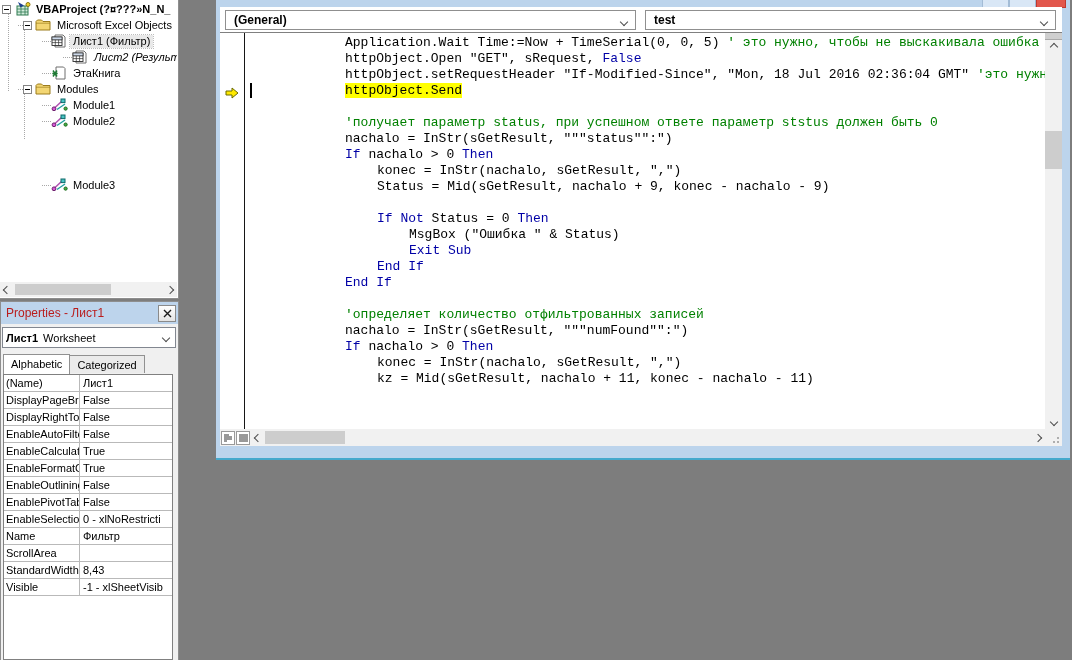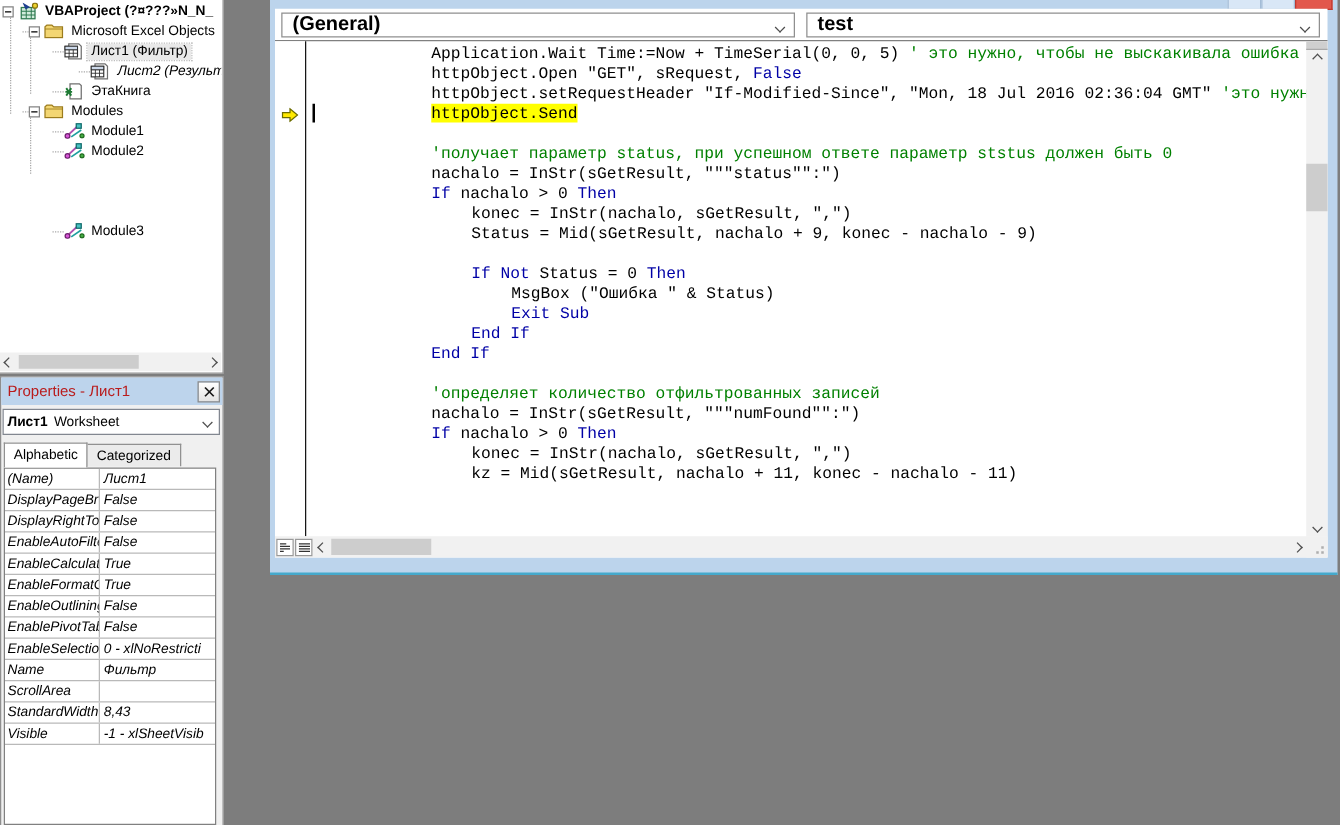--- a/index.html
+++ b/index.html
@@ -44,34 +44,34 @@
     border:1px solid #8e8e8e;border-bottom:none;box-sizing:border-box;
   }
   #props-title{height:22px;background:#bdd4ec;display:flex;align-items:center;font-size:12px;padding-left:5px;color:#b91c1c;}
   #props-close{margin-left:auto;margin-right:2px;width:18px;height:17px;box-sizing:border-box;border:1px solid #8a8a8a;background:linear-gradient(#fefefe,#e3e3e3);display:flex;align-items:center;justify-content:center;}
   #props-combo{margin:3px 2px 0 1px;height:19px;border:1px solid #828790;background:#fff;display:flex;align-items:center;font-size:11px;padding-left:3px;position:relative;}
   #props-combo .obj{font-weight:bold;margin-right:5px;}
   #props-combo .chev{position:absolute;right:6px;top:7px;}
   #props-tabs{display:flex;margin:5px 0 0 2px;height:20px;align-items:flex-end;position:relative;z-index:2;}
   .ptab{font-size:11px;padding:3px 7px 2px 7px;border:1px solid #919191;border-bottom:none;background:#ebebeb;margin-right:-1px;color:#000;}
   .ptab.active{background:#fff;padding-bottom:4px;position:relative;top:1px;}
-  #props-grid{position:absolute;left:2px;right:5px;top:72px;bottom:0;background:#fff;border:1px solid #808080;font-size:11px;overflow:hidden;font-style:italic;}
+  #props-grid{position:absolute;left:2px;right:5px;top:72px;bottom:0;background:#fff;border:1px solid #808080;font-size:11px;overflow:hidden;}
   .prow{height:16px;box-sizing:content-box;display:flex;border-bottom:1px solid #b9b9b9;align-items:center;}
   .pname{width:73px;flex:none;border-right:1px solid #b9b9b9;padding-left:2px;height:16px;line-height:16px;overflow:hidden;white-space:nowrap;}
   .pval{flex:1;padding-left:3px;height:16px;line-height:16px;overflow:hidden;white-space:nowrap;}
 
   
   #code-window{position:absolute;left:216px;top:0;width:854px;height:460px;background:#bcd4ec;}
   #code-window::after{content:"";position:absolute;left:0;right:0;bottom:0;height:2px;background:#45a9cc;}
   .win-btn{position:absolute;top:0;height:7px;}
   #btn-min{left:766px;width:25px;background:#d9e7f6;border:1px solid #a3bcd6;border-top:none;}
   #btn-max{left:793px;width:25px;background:#d9e7f6;border:1px solid #a3bcd6;border-top:none;}
   #btn-close{left:820px;width:28px;background:#e2574c;border:1px solid #c0392f;border-top:none;}
   #code-inner{position:absolute;left:4px;right:8px;top:7px;bottom:14px;background:#fff;}
-  .combo{position:absolute;top:3px;height:20px;box-sizing:border-box;border:1px solid #8f8f8f;background:#fff;display:flex;align-items:center;font-size:16px;font-weight:bold;padding-left:8px;color:#000;}
+  .combo{position:absolute;top:3px;height:20px;box-sizing:border-box;border:1px solid #8f8f8f;background:#fff;display:flex;align-items:center;font-size:12px;font-weight:bold;padding-left:8px;color:#000;}
   #combo-object{left:5px;width:411px;}
   #combo-proc{left:425px;width:411px;}
   .combo .chev{position:absolute;right:8px;top:8px;}
   #code-region{position:absolute;left:0;right:0;top:25px;bottom:0;border-top:1px solid #808080;}
   #code-margin{position:absolute;left:0;top:0;bottom:17px;width:24px;background:#fff;border-right:1px solid #161616;}
   #code-text{position:absolute;left:25px;right:17px;top:0;bottom:17px;overflow:hidden;padding-top:2px;
     font-family:"Liberation Mono","DejaVu Sans Mono",monospace;font-size:13px;line-height:16px;color:#000;}
   .code-line{height:16px;white-space:pre;}
   .tok-k{color:#0000a6;}
   .tok-c{color:#008000;}

